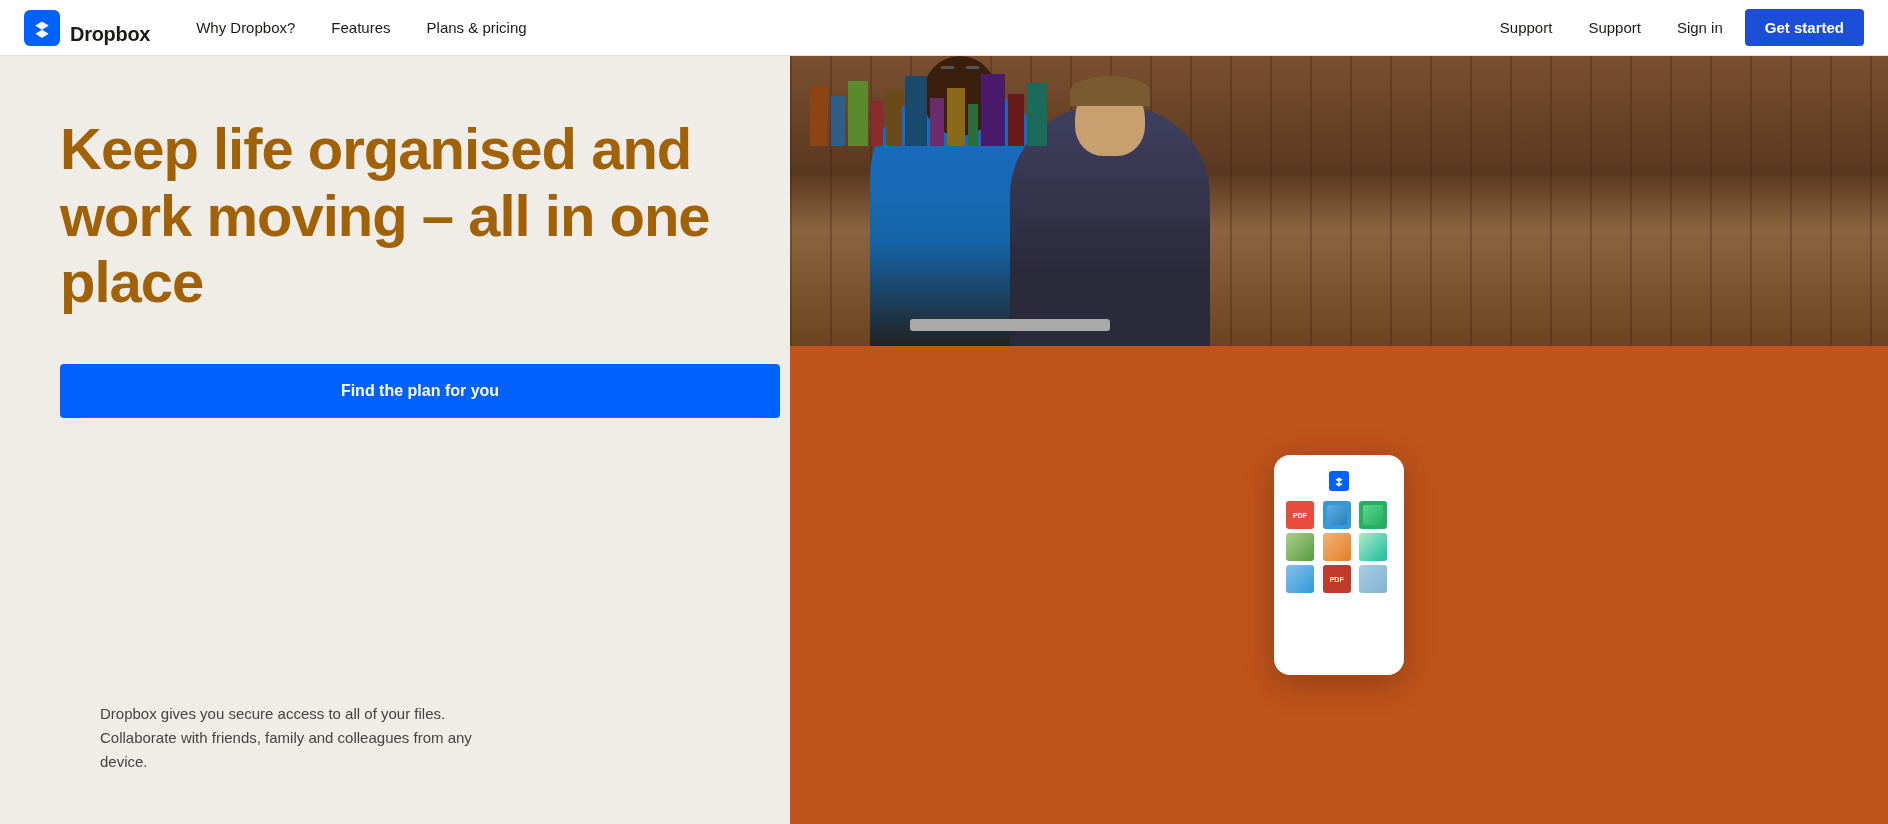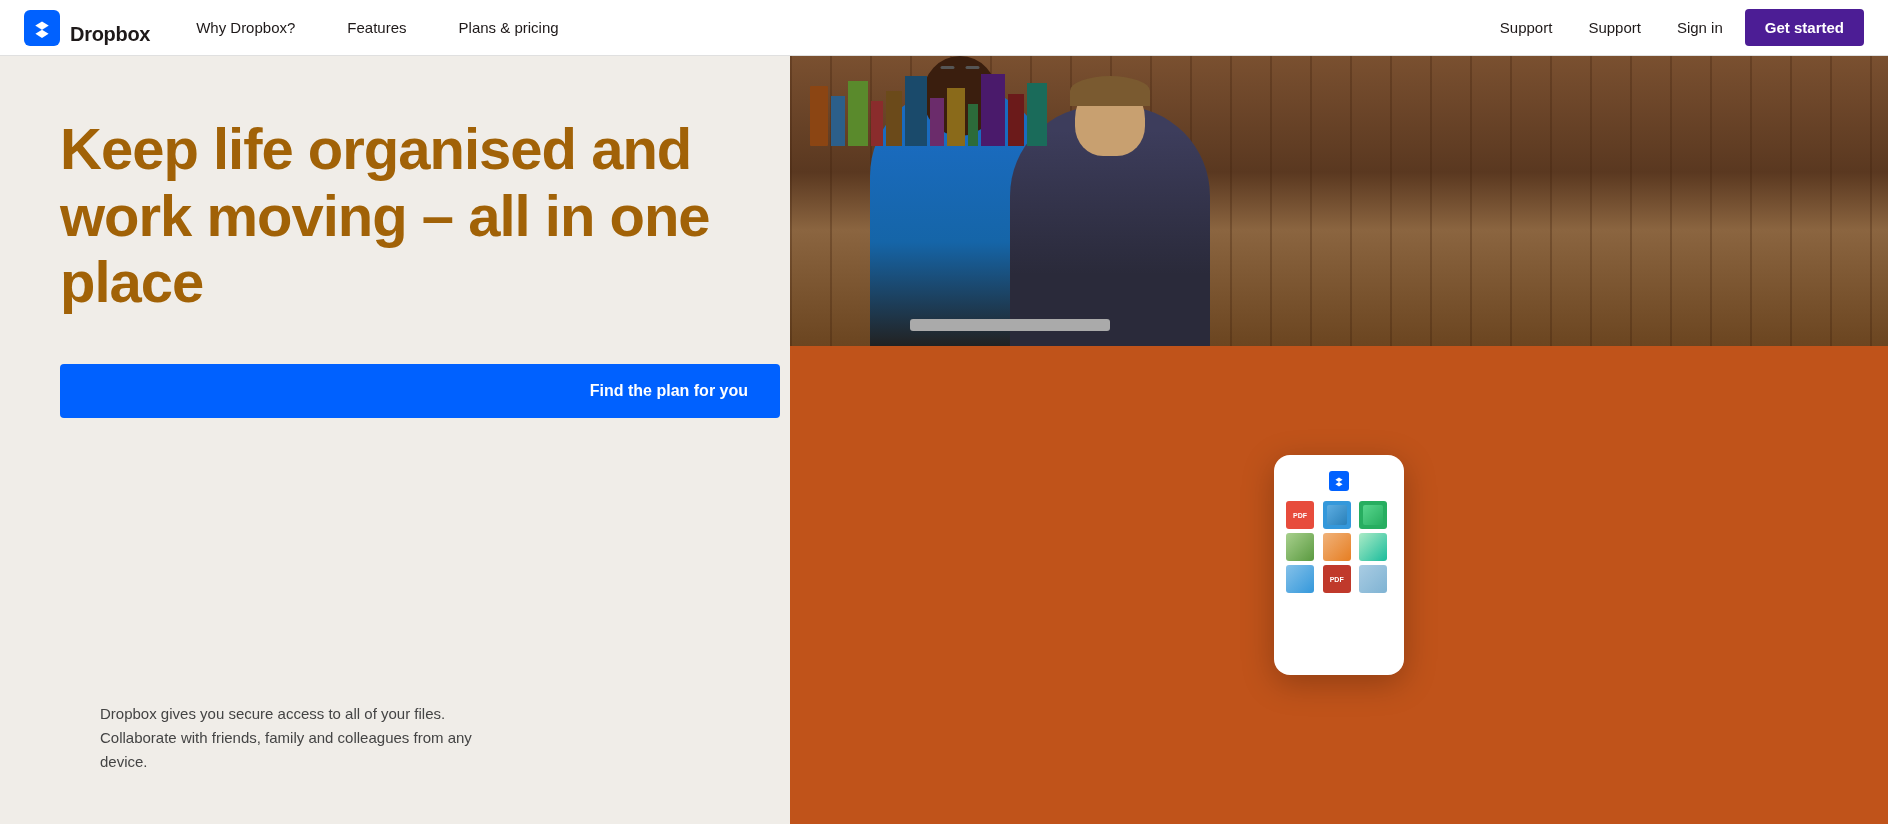--- a/index.html
+++ b/index.html
@@ -34,21 +34,21 @@
     .dropbox-icon svg { width: 22px; height: 22px; }
     .navbar-brand {
       font-size: 20px;
       font-weight: 700;
       color: #1e1919;
       letter-spacing: -0.3px;
     }
     .navbar-nav {
       display: flex;
       align-items: flex-start;
-      gap: 24px;
+      gap: 8px;
       flex: 1;
     }
     .nav-item {
       font-size: 15px;
       color: #1e1919;
       padding: 8px 14px;
       cursor: pointer;
       border-radius: 4px;
       white-space: nowrap;
     }
@@ -58,21 +58,21 @@
       gap: 8px;
     }
     .nav-right-item {
       font-size: 15px;
       color: #1e1919;
       padding: 8px 14px;
       cursor: pointer;
       border-radius: 4px;
     }
     .get-started-btn {
-      background: #4c1d95;
+      background: #1d4ed8;
       color: #fff;
       border: none;
       border-radius: 4px;
       padding: 10px 20px;
       font-size: 15px;
       font-weight: 600;
       cursor: pointer;
       white-space: nowrap;
     }
 
@@ -107,21 +107,21 @@
       display: inline-block;
       background: #0061ff;
       color: #fff;
       border: none;
       border-radius: 4px;
       padding: 18px 32px;
       font-size: 16px;
       font-weight: 600;
       cursor: pointer;
       width: 720px;
-      text-align: right;
+      text-align: center;
     }
 
     .bottom-text {
       text-align: left;
       font-size: 15px;
       color: #444;
       line-height: 1.6;
       margin-top: 40px;
       padding: 0 40px;
     }

